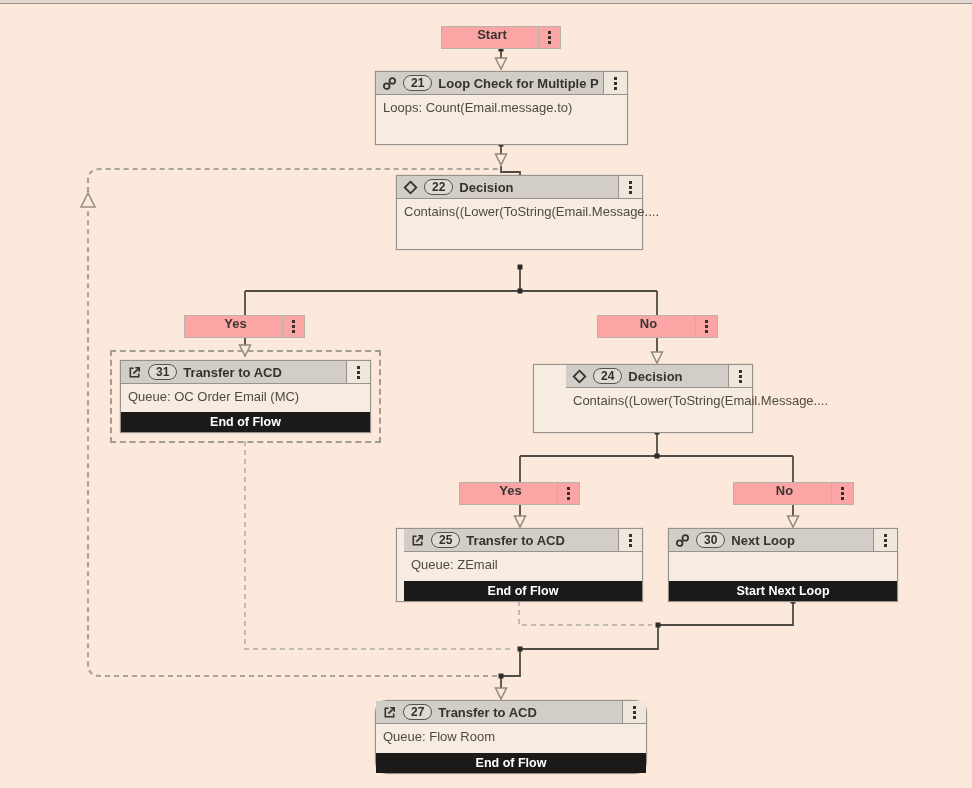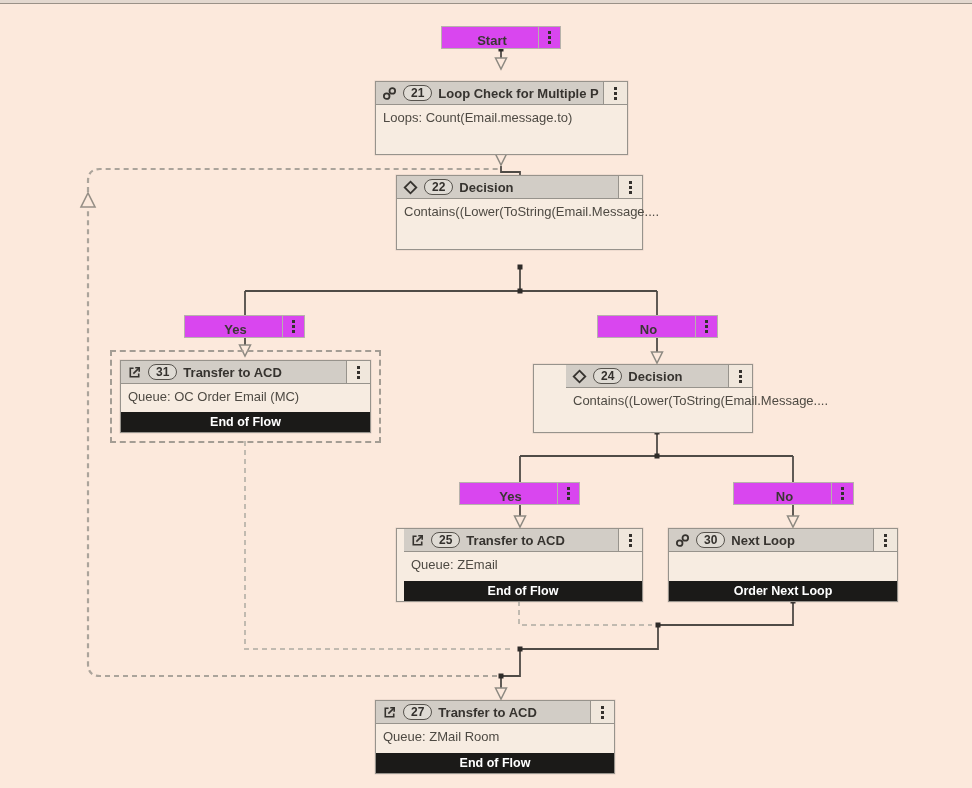--- a/index.html
+++ b/index.html
@@ -12,21 +12,21 @@
   .node-header{position:relative;display:flex;align-items:center;height:23px;background:#d2cdc6;border-bottom:1px solid #97938c;padding-left:6px;padding-right:28px;}
   .nicon{display:flex;align-items:center;flex:0 0 auto;}
   .nicon svg{display:block;}
   .badge{margin-left:6px;height:16px;line-height:14px;padding:0 7px;border:1.6px solid #57534d;border-radius:8px;background:#dfdbd4;font-size:12px;font-weight:bold;color:#34312d;}
   .ntitle{margin-left:6px;font-size:13px;font-weight:bold;color:#36332f;white-space:nowrap;overflow:hidden;}
   .kebab{position:absolute;right:0;top:0;bottom:0;width:24px;display:flex;flex-direction:column;align-items:center;justify-content:center;gap:2px;border-left:1px solid #97938c;background:#f0e7dc;cursor:pointer;}
   .kebab i{display:block;width:3px;height:3px;background:#34312d;}
   .node-body{padding:4px 7px;font-size:13px;color:#4e4a43;line-height:1.45;background:#f7ece1;}
   .node-footer{height:20px;line-height:20px;background:#1b1a18;color:#ffffff;font-size:12.5px;font-weight:bold;text-align:center;}
   
-  .pill{position:absolute;z-index:3;height:23px;border:1.6px solid #b7b2aa;background:#d946ef;display:flex;align-items:flex-end;justify-content:center;}
+  .pill{position:absolute;z-index:3;height:23px;border:1.6px solid #b7b2aa;background:#fca5a5;display:flex;align-items:flex-start;justify-content:center;}
   .pill .pill-text{font-size:13px;font-weight:bold;color:#3a3733;transform:translateX(-9px);}
   .pill .kebab{width:22px;border-left:1.4px solid #b7b2aa;background:transparent;}
   .selection-rect{position:absolute;z-index:2;border:2px dashed #a49d94;background:transparent;}
 </style>
 </head>
 <body>
 
 <div class="canvas">
   <div class="top-strip"></div>
 
@@ -90,21 +90,21 @@
 
   <div class="pill" style="left:441px;top:26px;width:120px;">
     <span class="pill-text">Start</span>
     <span class="kebab">
         <i></i>
         <i></i>
         <i></i>
       </span>
   </div>
 
-  <div class="node" style="left:375px;top:81px;width:253px;">
+  <div class="node" style="left:375px;top:71px;width:253px;">
     <div class="node-header">
       <span class="nicon">
         <svg width="15" height="15" viewBox="0 0 16 16">
             <circle cx="5" cy="10.8" r="3" stroke="#36332f" stroke-width="1.9" fill="none"></circle>
             <circle cx="11" cy="5.2" r="3" stroke="#36332f" stroke-width="1.9" fill="none"></circle>
           </svg>
       </span>
       <span class="badge">21</span>
       <span class="ntitle">Loop Check for Multiple PC ...</span>
       <span class="kebab">
@@ -249,39 +249,39 @@
       </span>
       <span class="badge">30</span>
       <span class="ntitle">Next Loop</span>
       <span class="kebab">
           <i></i>
           <i></i>
           <i></i>
         </span>
     </div>
     <div class="node-body" style="height:29px;"></div>
-    <div class="node-footer">Order Next Loop</div>
-  </div>
-
-  <div class="node" style="left:375px;top:700px;width:240px;">
+    <div class="node-footer">Start Next Loop</div>
+  </div>
+
+  <div class="node" style="left:375px;top:700px;width:272px;border-radius:12px;">
     <div class="node-header">
       <span class="nicon">
         <svg width="15" height="15" viewBox="0 0 16 16" fill="none" stroke="#36332f" stroke-width="1.7">
             <path d="M7 3.5 H3.5 V12.5 H12.5 V9"></path>
             <path d="M6.8 9.2 L13 3"></path>
             <path d="M8.8 3 H13 V7.2"></path>
           </svg>
       </span>
       <span class="badge">27</span>
       <span class="ntitle">Transfer to ACD</span>
       <span class="kebab">
           <i></i>
           <i></i>
           <i></i>
         </span>
     </div>
     <div class="node-body" style="height:29px;">
-      <div>Queue: ZMail Room</div>
+      <div>Queue: Flow Room</div>
     </div>
     <div class="node-footer">End of Flow</div>
   </div>
 
 </div>
 
 </body></html>

